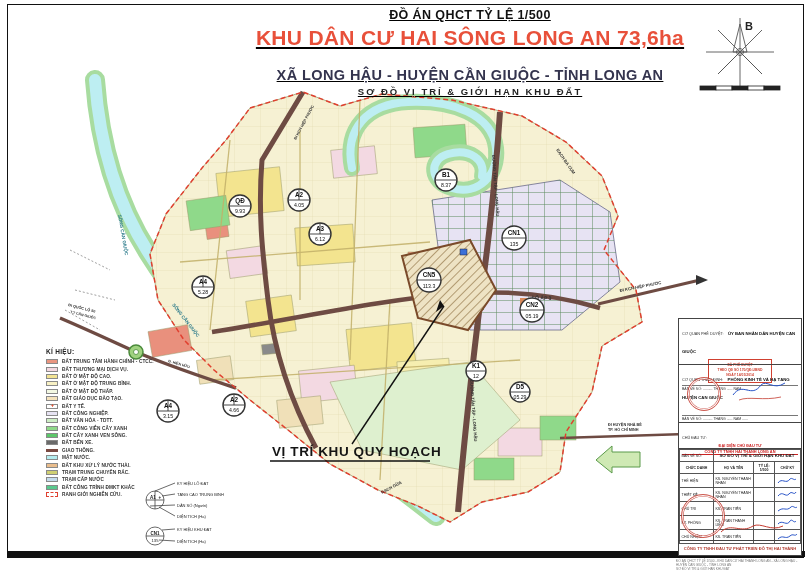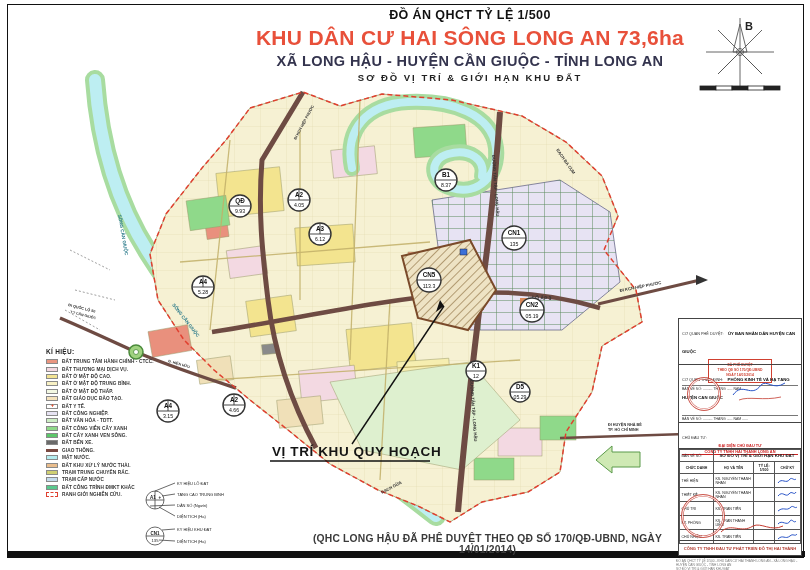--- a/index.html
+++ b/index.html
@@ -1,24 +1,24 @@
 <!DOCTYPE html>
 <html><head>
 <meta charset="utf-8">
 <style>
   html,body{margin:0;padding:0;width:810px;height:570px;overflow:hidden;background:#fff;
     font-family:"Liberation Sans",sans-serif;-webkit-font-smoothing:antialiased;}
   .sheet{position:absolute;left:0;top:0;width:810px;height:570px;background:#fff;}
   .frame{position:absolute;left:7px;top:4px;width:795px;height:552px;border:1.6px solid #111;}
   .botbar{position:absolute;left:7px;top:551px;width:798px;height:6px;background:#111;}
   
-  .hdr{position:absolute;left:180px;top:8px;width:580px;text-align:center;line-height:1.25;}
+  .hdr{position:absolute;left:180px;top:8px;width:580px;text-align:center;line-height:1.25;text-decoration:underline;}
   .t1{font-size:12.5px;font-weight:bold;color:#111;letter-spacing:.4px;}
   .t2{font-size:21px;font-weight:bold;color:#e8503a;letter-spacing:.3px;margin-top:1px;}
-  .t3{font-size:14.5px;font-weight:bold;color:#34344e;letter-spacing:.4px;margin-top:1px;}
+  .t3{font-size:14.5px;font-weight:bold;color:#34344e;letter-spacing:.4px;margin-top:15px;}
   .t4{font-size:9.5px;font-weight:bold;color:#222;letter-spacing:2px;margin-top:2px;}
   
   .legend{position:absolute;left:46px;top:348px;width:120px;z-index:5;background:rgba(255,255,255,.0);}
   .lhead{font-size:6.5px;font-weight:bold;color:#222;margin-bottom:3px;letter-spacing:.3px;}
   .lrow{display:flex;align-items:center;height:7.4px;}
   .sw{width:12px;height:5px;border:.5px solid #8a8a8a;flex:0 0 12px;margin-right:4px;position:relative;box-sizing:border-box;}
   .sw.line{height:2.4px;border:none;}
   .sw.dash{border:1px dashed #e0402f;background:#fff !important;}
   .sw .cross{position:absolute;left:3.5px;top:-2.5px;color:#d42;font-size:6px;font-weight:bold;line-height:1;}
   .ltxt{font-size:4.7px;font-weight:bold;color:#333;white-space:nowrap;letter-spacing:.1px;}
@@ -389,21 +389,20 @@
     <text x="36" y="9" style="font-size:4px" fill="#222">KÝ HIỆU LÔ ĐẤT</text>
     <text x="36" y="20" style="font-size:4px" fill="#222">TẦNG CAO TRUNG BÌNH</text>
     <text x="36" y="31" style="font-size:4px" fill="#222">DÂN SỐ (Người)</text>
     <text x="36" y="42" style="font-size:4px" fill="#222">DIỆN TÍCH (Ha)</text>
     <text x="14" y="58.5" text-anchor="middle" style="font-size:4.5px;font-weight:bold" fill="#222">CN1</text>
     <text x="14" y="66" text-anchor="middle" style="font-size:4.2px" fill="#222">135</text>
     <text x="36" y="55" style="font-size:4px" fill="#222">KÝ HIỆU KHU ĐẤT</text>
     <text x="36" y="67" style="font-size:4px" fill="#222">DIỆN TÍCH (Ha)</text>
   </svg>
 
-  <div class="note">(QHC LONG HẬU ĐÃ PHÊ DUYỆT THEO QĐ SỐ 170/QĐ-UBND, NGÀY 14/01/2014)</div>
 
   <div class="tb">
 
     <div class="tbox" style="height:46px;">
       <span class="lab">CƠ QUAN PHÊ DUYỆT:</span>
       <span class="val">ỦY BAN NHÂN DÂN HUYỆN CẦN GIUỘC</span>
       <div class="stamp-rect">
         <span>ĐÃ PHÊ DUYỆT</span>
         <span>THEO QĐ SỐ 170/QĐ-UBND</span>
         <span>NGÀY 14/01/2014</span>

